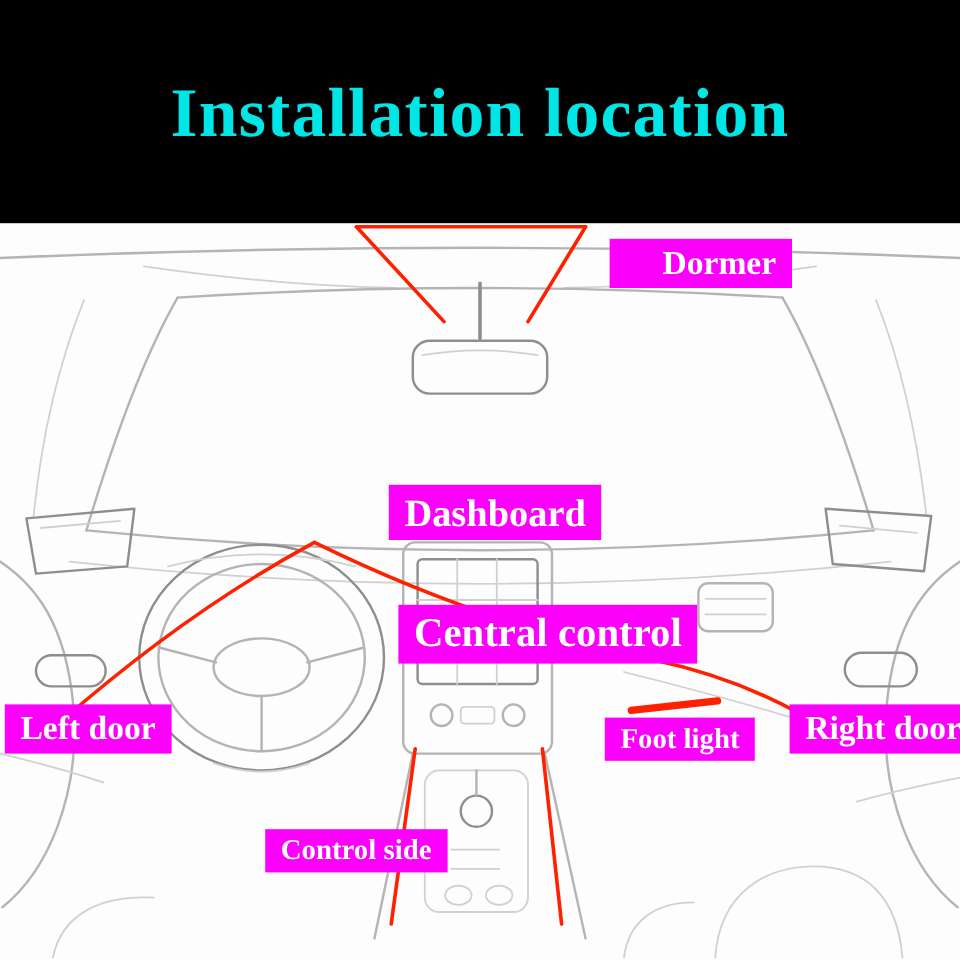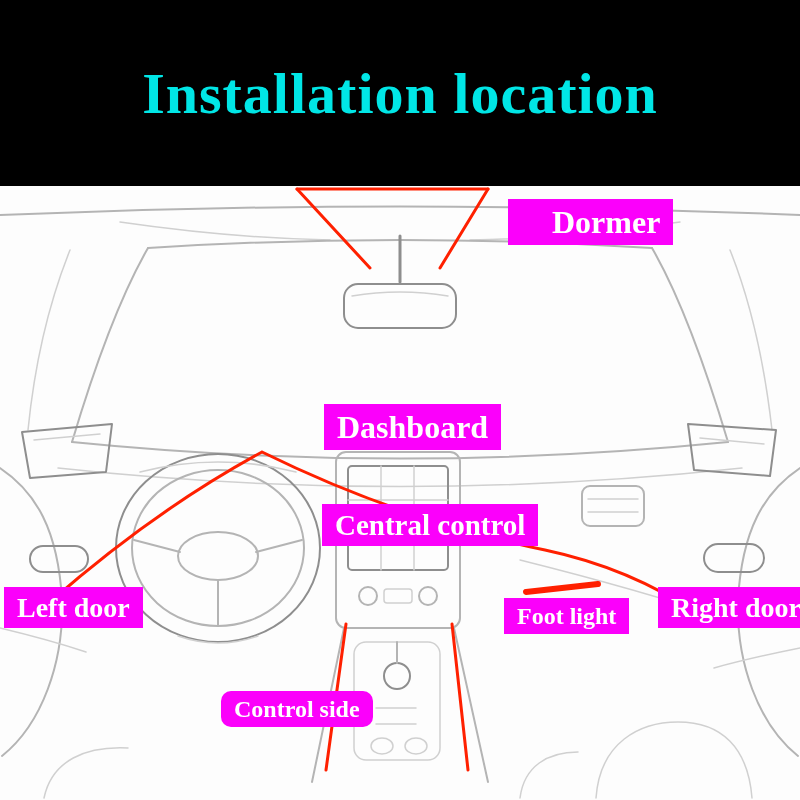--- a/index.html
+++ b/index.html
@@ -20,27 +20,27 @@
   .sketch-svg{position:absolute;left:0;top:0;width:800px;height:800px;}
   .sketch{stroke:#b4b4b4;fill:none;stroke-width:2;stroke-linecap:round;stroke-linejoin:round;}
   .sketch .faint{stroke:#d0d0d0;stroke-width:1.5;}
   .sketch .dark{stroke:#8e8e8e;}
   .led-lines{stroke:var(--highlight-line,#ff2000);fill:none;stroke-width:3;stroke-linecap:round;}
   .lbl{
     position:absolute;display:inline-block;
     background:var(--label-bg,#fb00fb);color:var(--label-text,#fff);
     font-weight:700;padding:3px 13px;white-space:nowrap;line-height:1.25;
   }
-  .lbl-dormer{left:508px;top:199px;font-size:32px;padding-left:44px;}
+  .lbl-dormer{left:508px;top:199px;font-size:28px;padding-left:44px;}
   .lbl-dashboard{left:324px;top:404px;font-size:32px;}
-  .lbl-central{left:322px;top:504px;font-size:29px;}
+  .lbl-central{left:332px;top:504px;font-size:34px;}
   .lbl-leftdoor{left:4px;top:587px;font-size:28px;text-align:right;}
   .lbl-rightdoor{left:658px;top:587px;font-size:28px;}
   .lbl-footlight{left:504px;top:598px;font-size:24px;}
-  .lbl-controlside{left:221px;top:691px;font-size:24px;border-radius:10px;}
+  .lbl-controlside{left:221px;top:691px;font-size:24px;}
 </style>
 </head>
 <body>
 
 <div class="page">
 
   <svg class="sketch-svg" viewBox="0 0 800 800">
 
     <g class="sketch">
 

